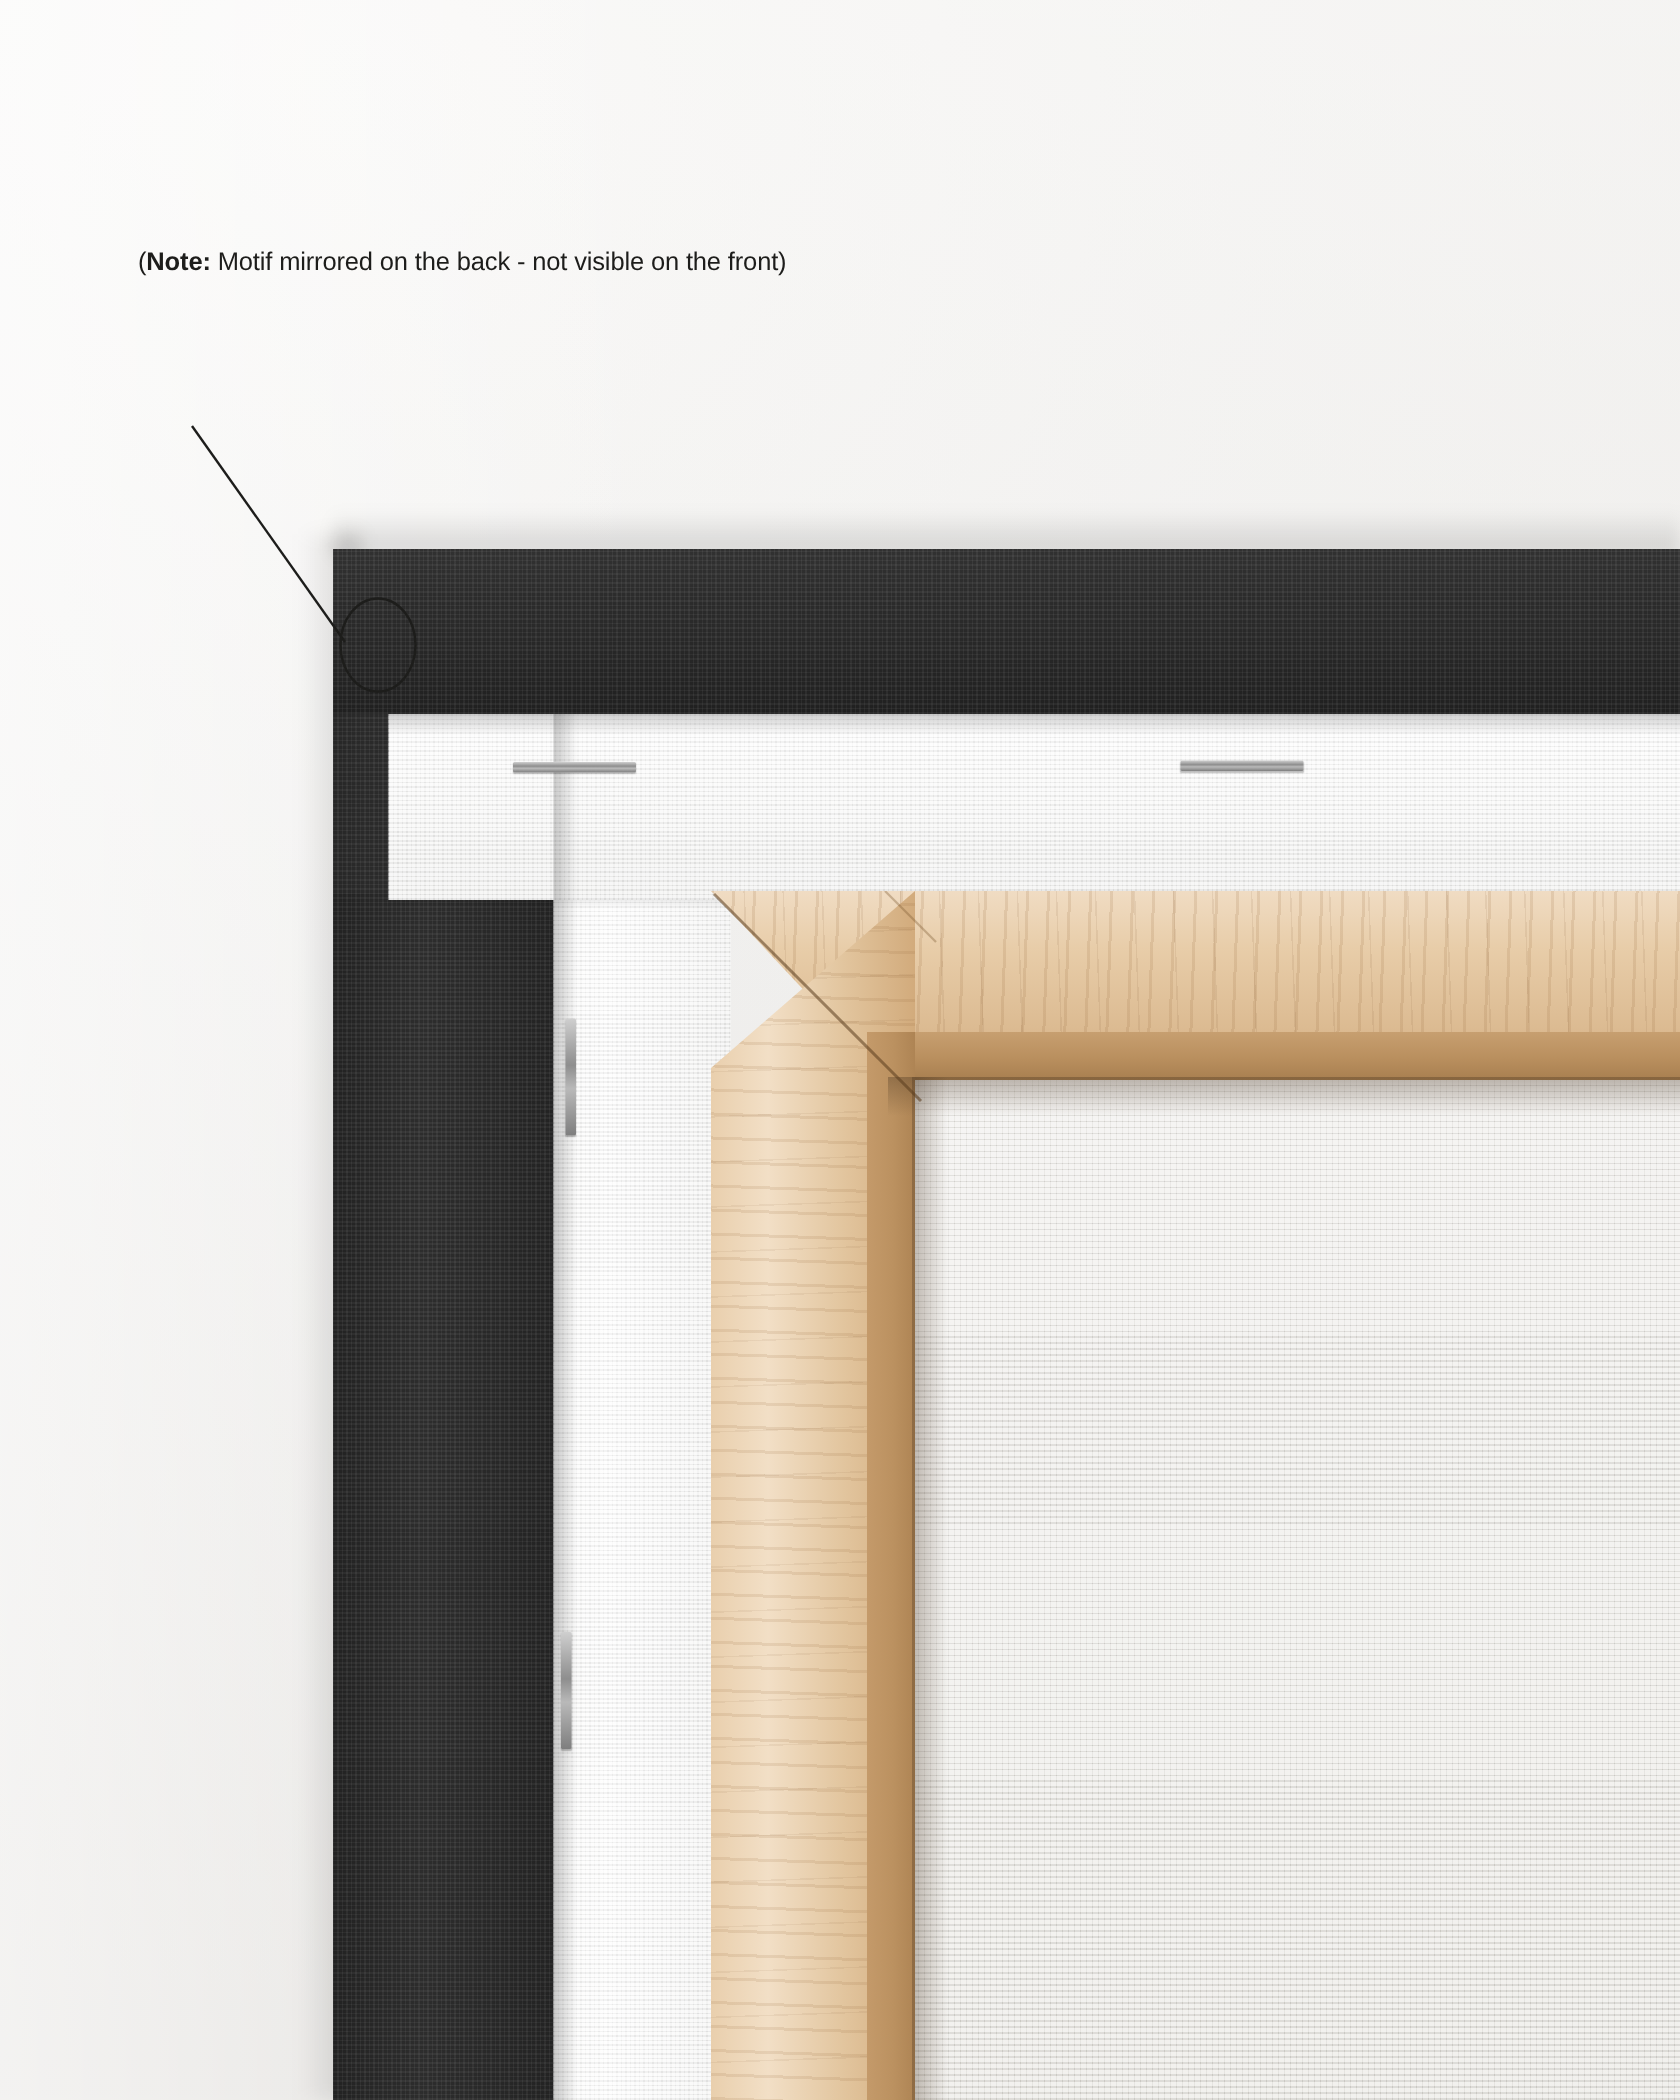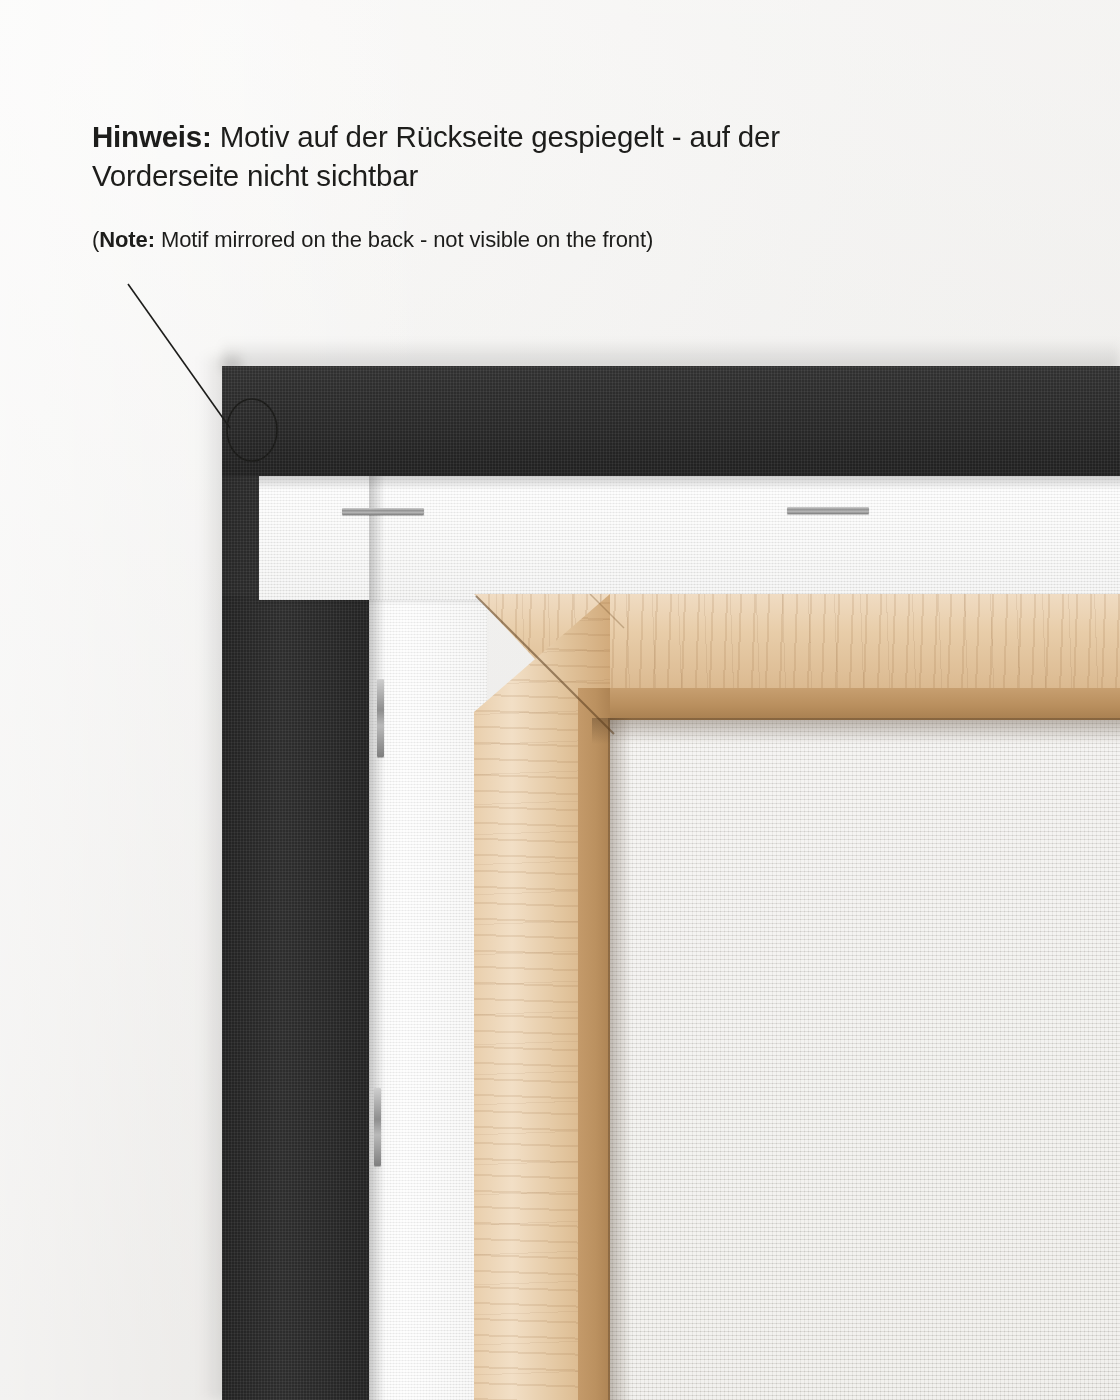--- a/index.html
+++ b/index.html
@@ -42,22 +42,22 @@
   .note-de {
     font-size: 29.5px;
     line-height: 1.32;
     color: #1d1d1b;
     letter-spacing: -0.2px;
   }
   .note-de b {
     font-weight: 700;
   }
   .note-en {
-    margin-top: 30px;
-    font-size: 22px;
+    margin-top: 46px;
+    font-size: 17px;
     line-height: 1.3;
     color: #1d1d1b;
     letter-spacing: -0.1px;
   }
   .note-en b {
     font-weight: 700;
   }
 
   
   #callout {
@@ -338,19 +338,16 @@
     <line x1="116" y1="0" x2="150" y2="34" stroke="rgba(120,85,45,0.35)" stroke-width="1.5"></line>
   </svg>
 </div>
 
 <svg id="callout" viewBox="0 0 230 200">
   <line x1="28" y1="14" x2="130" y2="158" stroke="#1d1d1b" stroke-width="1.6"></line>
   <ellipse cx="152" cy="160" rx="25" ry="31" fill="none" stroke="#1d1d1b" stroke-width="1.6"></ellipse>
 </svg>
 
 <div id="annotation">
-  <div class="note-de">
-    <b>Hinweis:</b><span> Motiv auf der Rückseite gespiegelt - auf der Vorderseite nicht sichtbar</span>
-  </div>
   <div class="note-en">
     <span>(</span><b>Note:</b><span> Motif mirrored on the back - not visible on the front)</span>
   </div>
 </div>
 
 </body></html>

